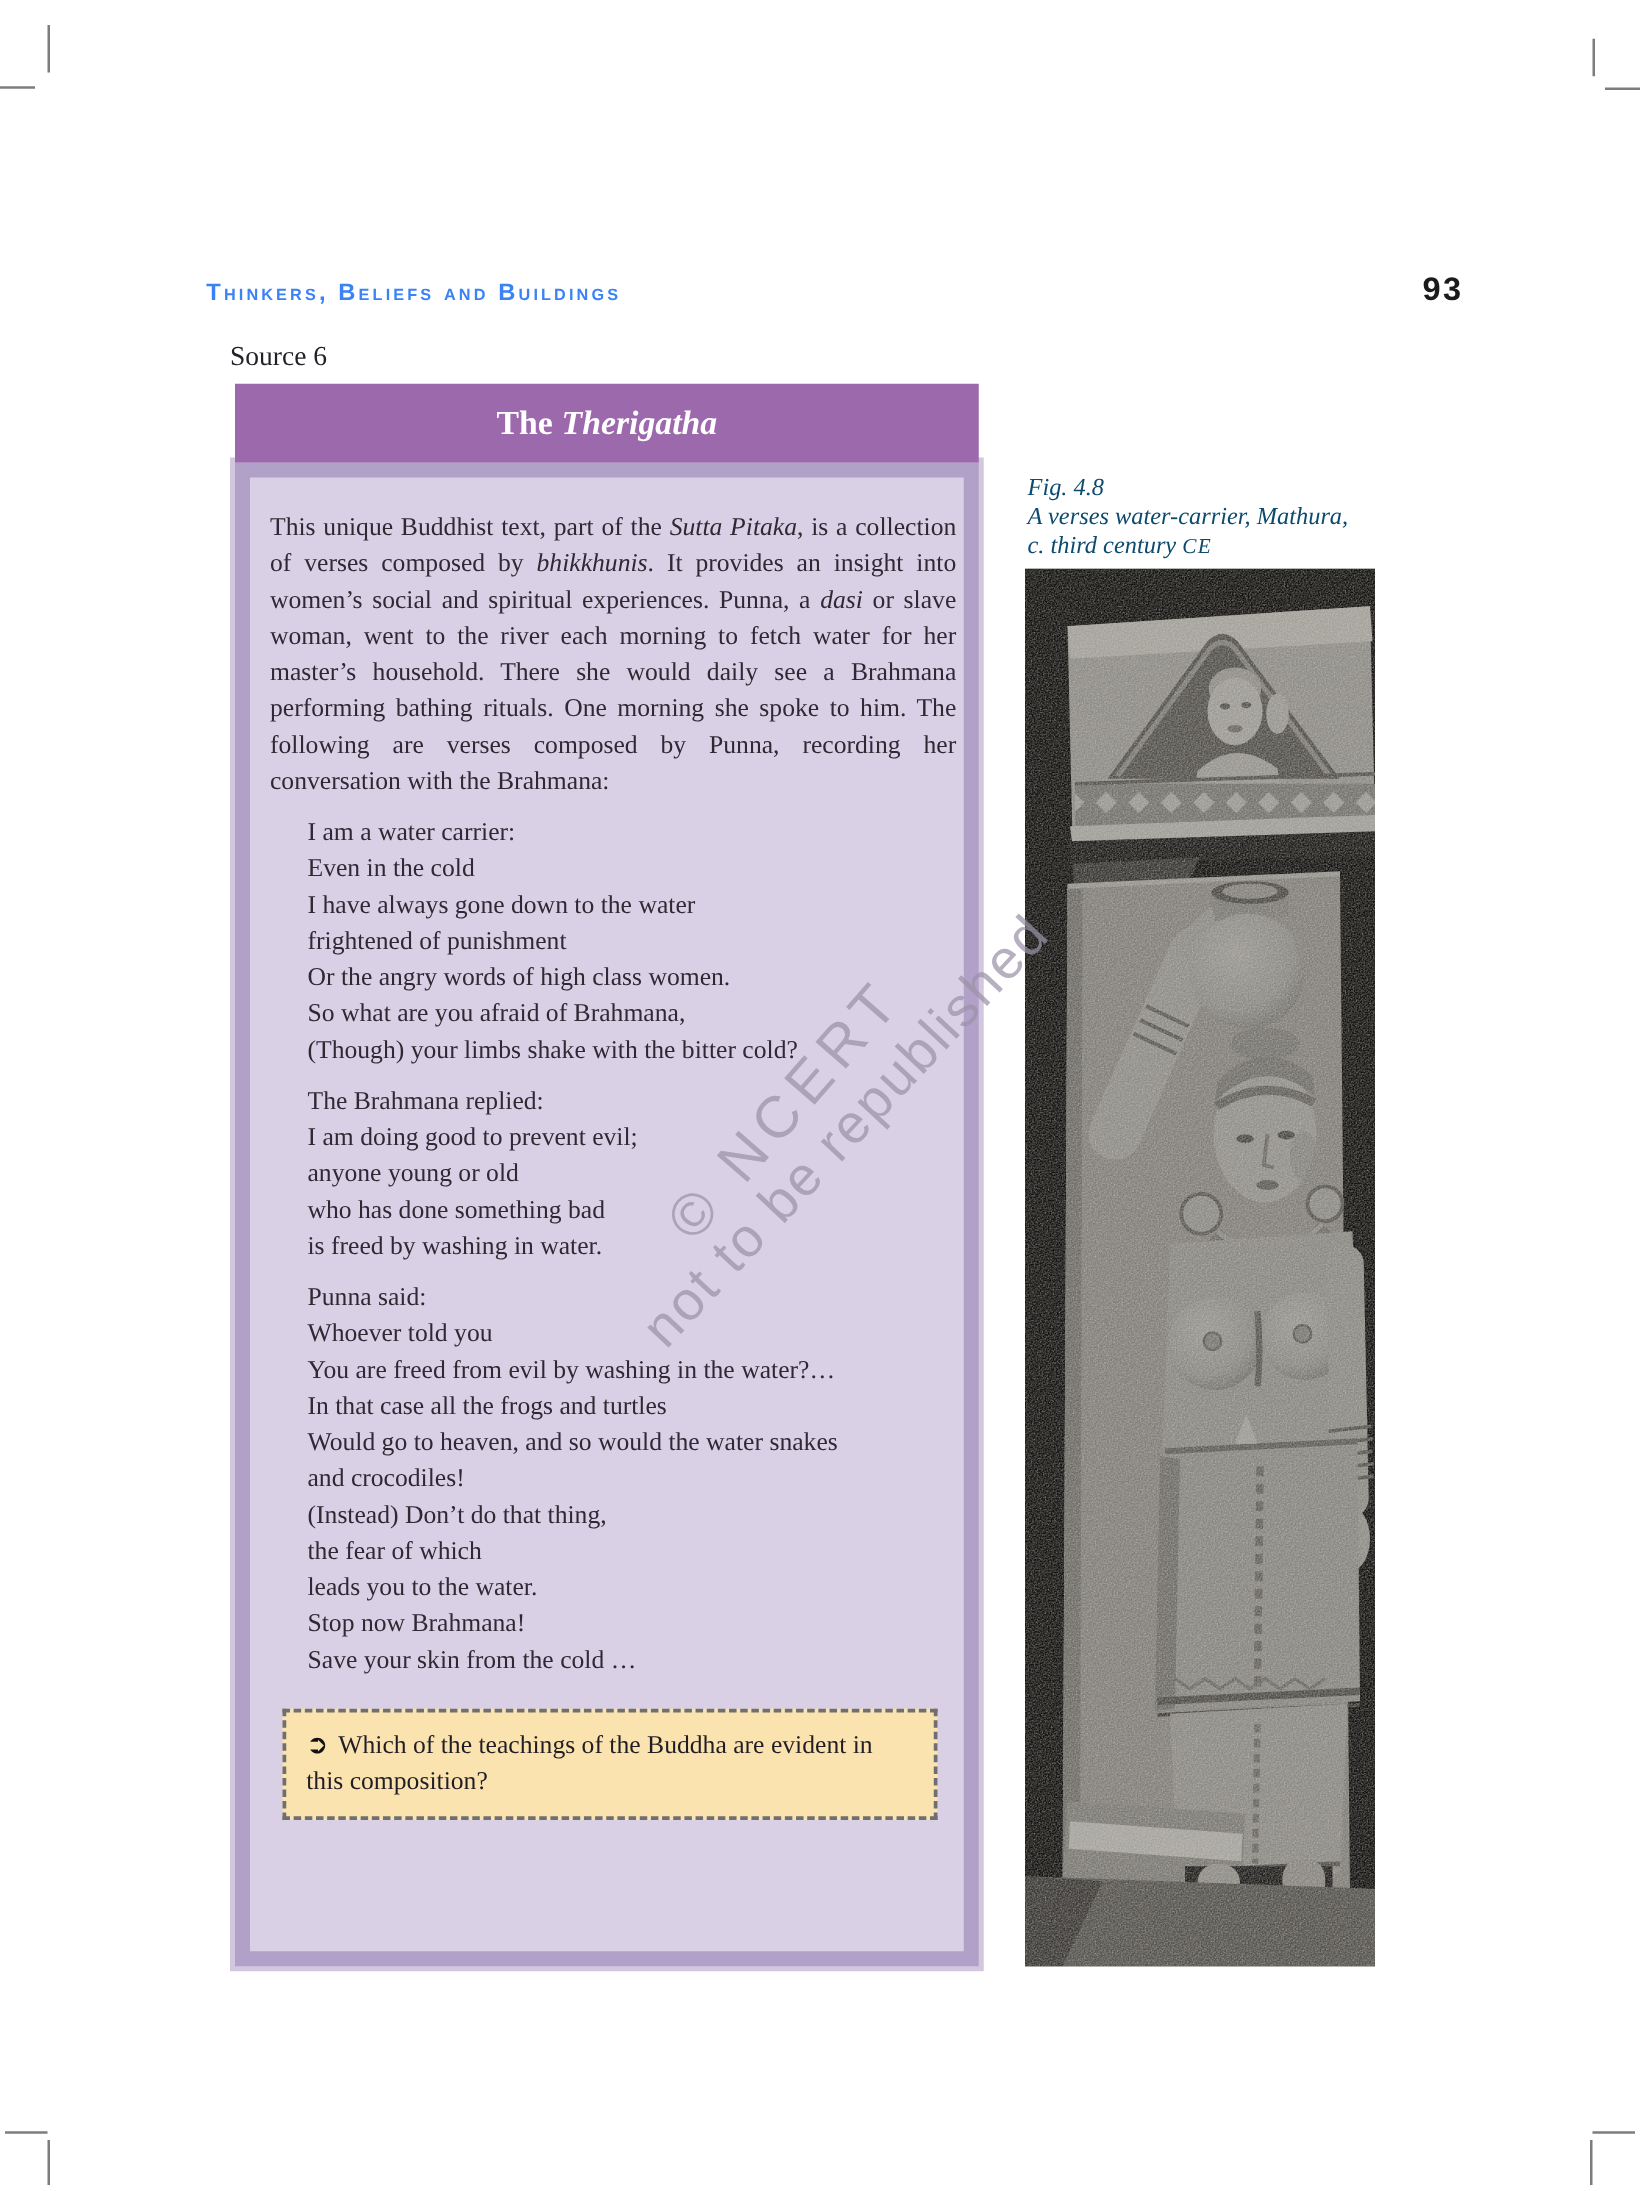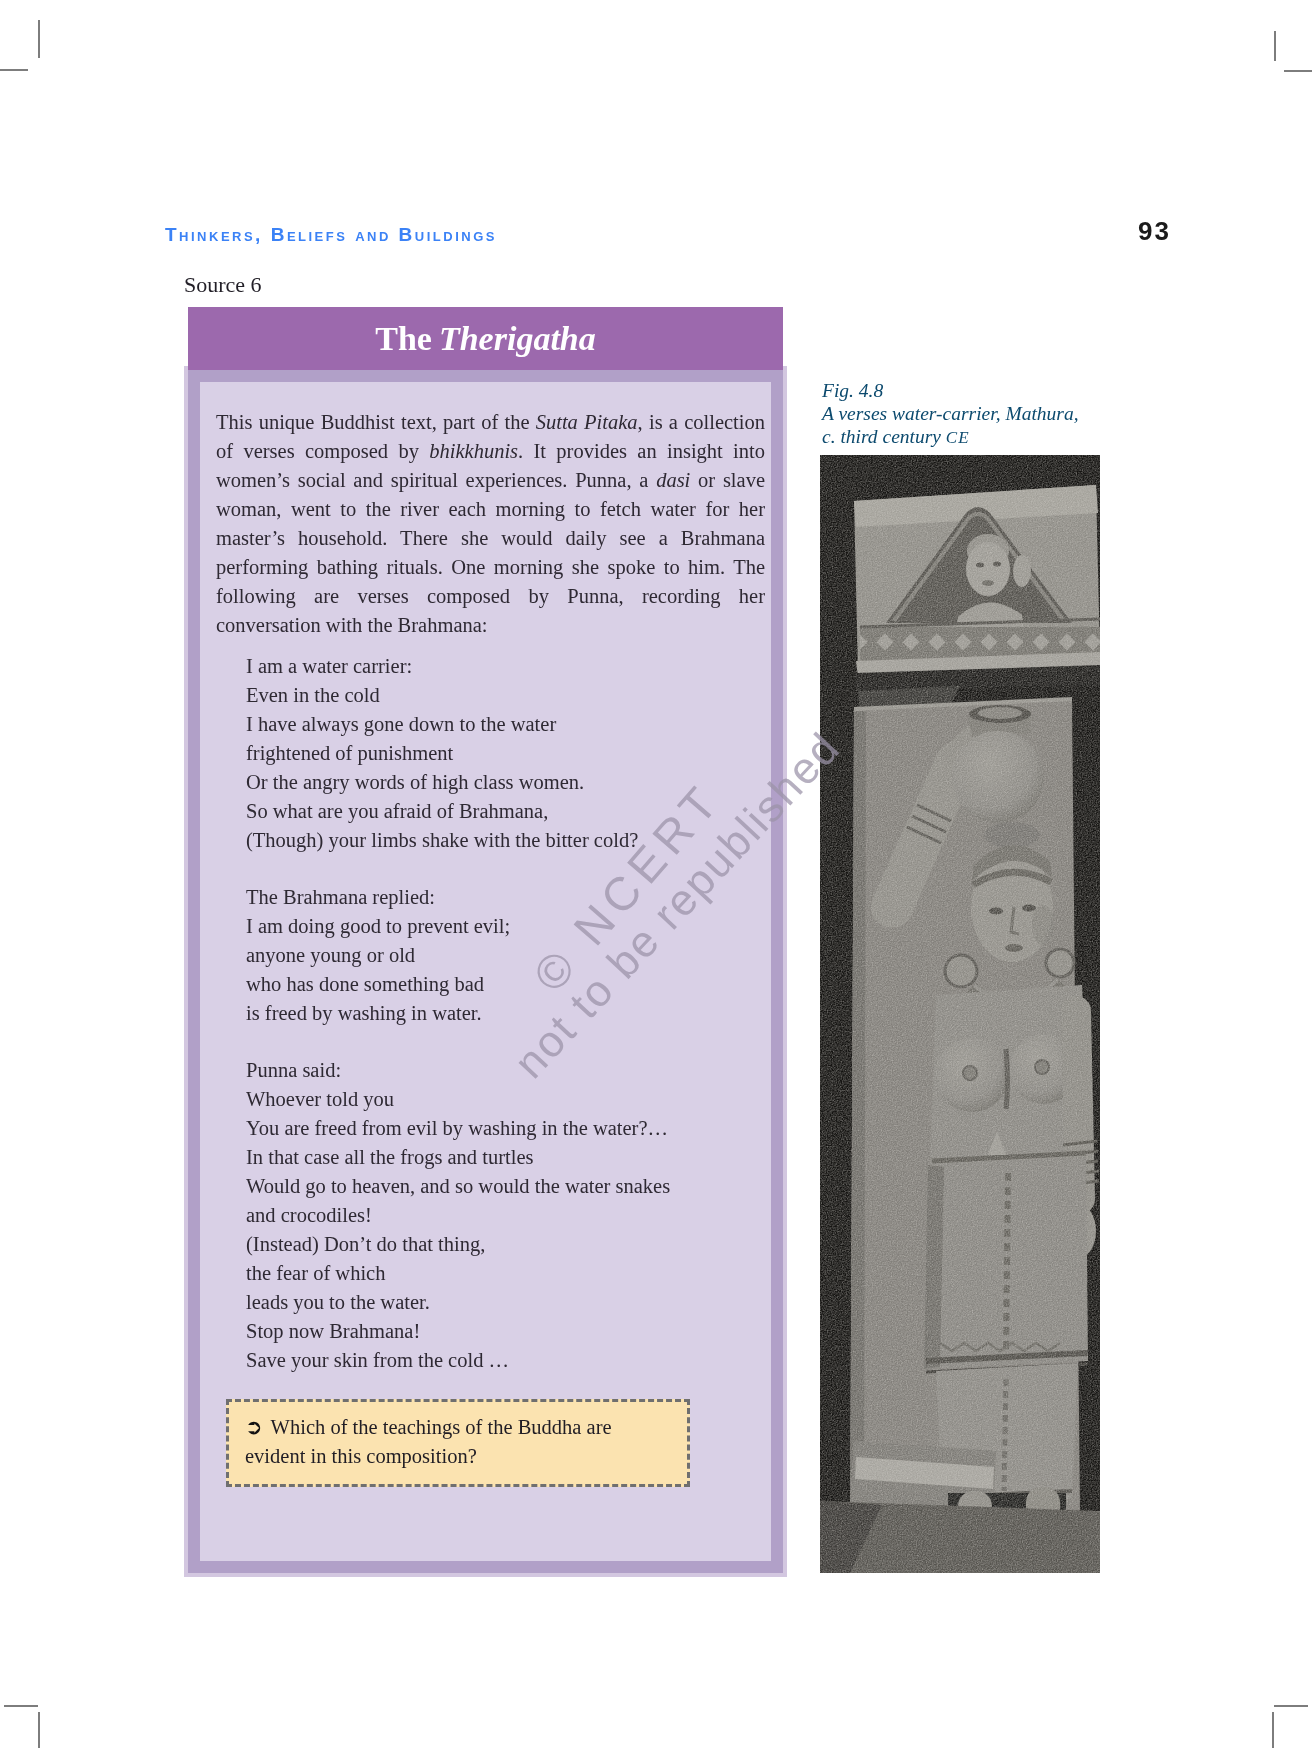--- a/index.html
+++ b/index.html
@@ -13,30 +13,30 @@
   .running-head{position:absolute;left:165px;top:224px;font-family:"Liberation Sans",sans-serif;
     font-weight:700;font-size:19px;letter-spacing:2.5px;font-variant:small-caps;color:#3b82f6;}
   .page-num{position:absolute;left:1138px;top:216px;font-family:"Liberation Sans",sans-serif;
     font-weight:700;font-size:26px;letter-spacing:2px;color:#1b1b1b;}
 
   .source-label{position:absolute;left:184px;top:272px;font-size:22px;color:#221f27;}
 
   
   .source-box{position:absolute;left:188px;top:307px;width:595px;}
   .source-title{position:relative;z-index:3;height:63px;background:#9c69ad;color:#ffffff;
-    display:flex;align-items:center;justify-content:center;font-weight:700;font-size:34px;}
+    display:flex;align-items:center;justify-content:center;font-weight:700;font-size:27px;}
   .source-title i{margin-left:7px;}
   .source-body{position:relative;height:1203px;box-sizing:border-box;border:12px solid #b1a0c8;
     background:#d9d0e6;box-shadow:0 0 0 4px #d3c7e0;padding:26px 6px 0 16px;}
   .intro{margin:0;font-size:20.5px;line-height:29px;text-align:justify;}
   .stanza{margin:12px 0 0 30px;font-size:20.5px;line-height:29px;}
-  .stanza + .stanza{margin-top:28px;}
+  .stanza + .stanza{margin-top:12px;}
   .vline{white-space:nowrap;}
 
-  .question-box{box-sizing:border-box;width:464px;margin:24px 0 0 10px;background:#fbe3b0;
+  .question-box{box-sizing:border-box;width:524px;margin:24px 0 0 10px;background:#fbe3b0;
     border:3px dashed #6f6f6f;padding:11px 16px 13px 16px;font-size:20.5px;line-height:29px;color:#201d24;}
   .q-icon{font-style:normal;margin-right:8px;font-size:21px;color:#111;}
 
   
   .fig-caption{position:absolute;left:822px;top:379px;font-style:italic;font-size:19.5px;
     line-height:23px;color:#0c4a6e;}
   .era{font-size:17px;letter-spacing:1px;margin-top:32px;}
   .photo{position:absolute;left:820px;top:455px;width:280px;height:1118px;background:#151412;}
   .photo svg{display:block;}
 

